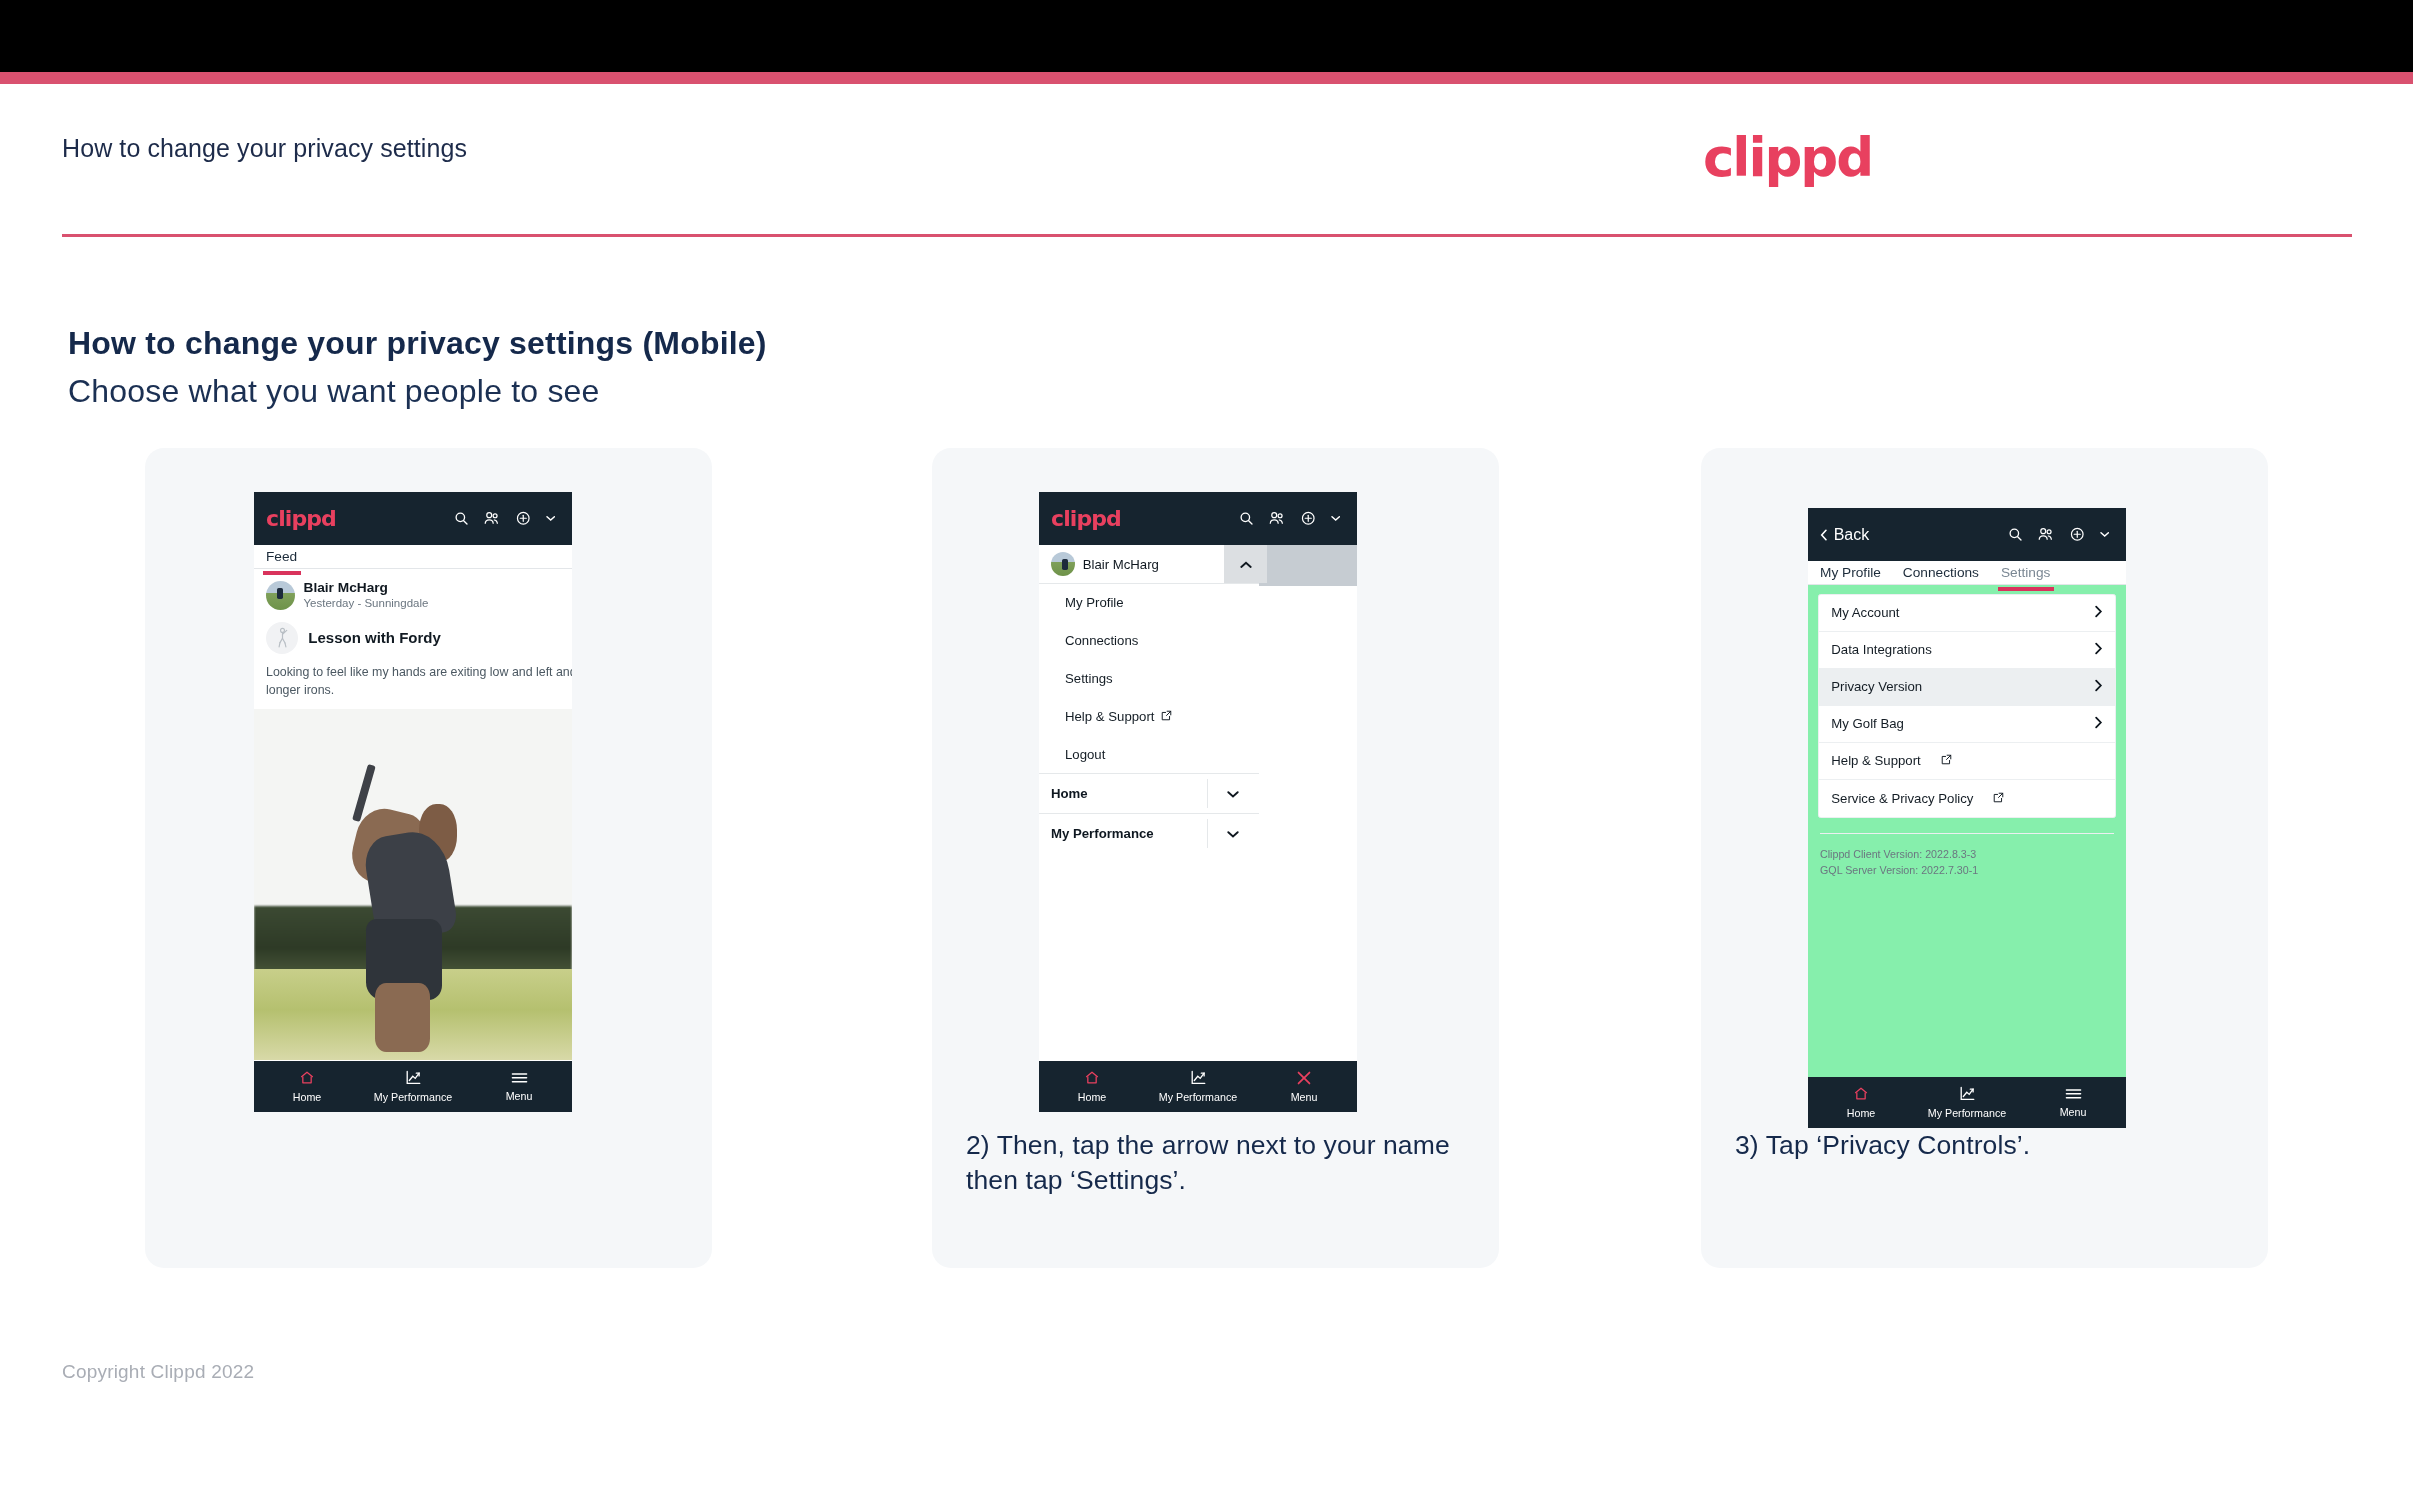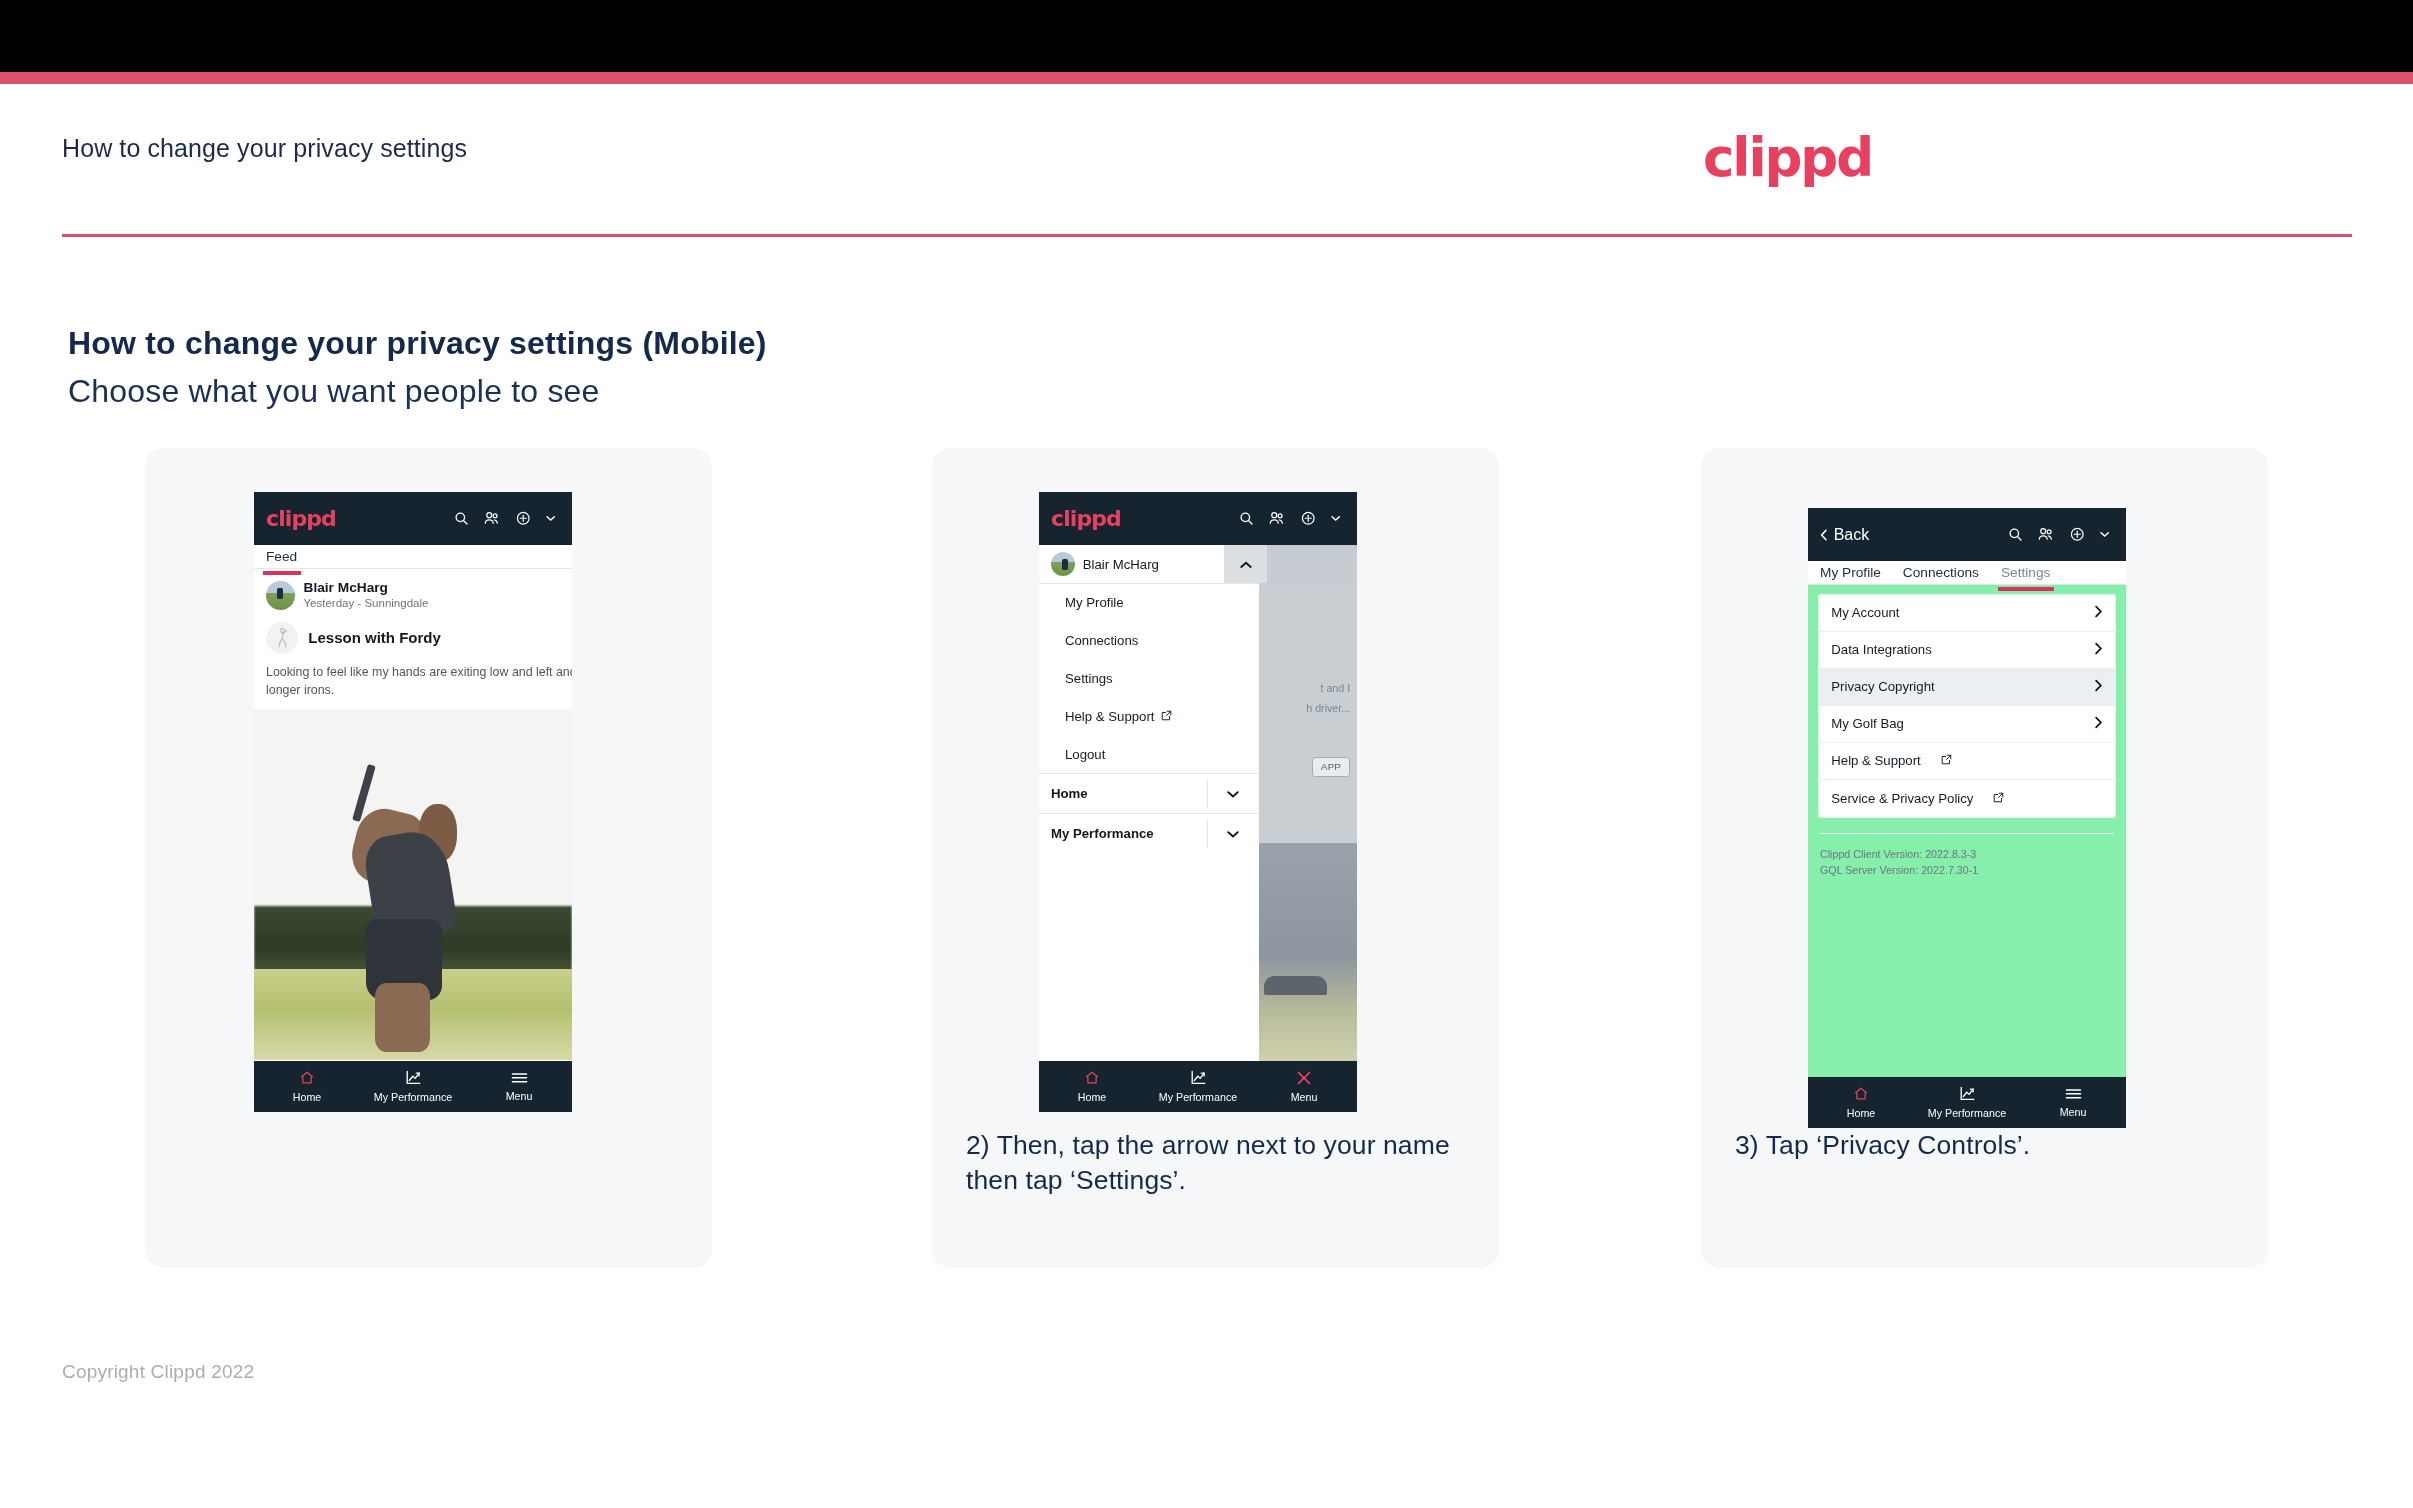--- a/index.html
+++ b/index.html
@@ -580,28 +580,20 @@
           </span>
           <span>
             <svg width="9.4" height="6.8" viewBox="0 0 14 9" fill="none" stroke="#fff" stroke-width="2.2" stroke-linecap="round">
                 <polyline points="1.5,2 7,7 12.5,2"></polyline>
               </svg>
           </span>
         </span>
       </div>
 
       <div class="bg-topstrip"></div>
-      <div class="bg-rest">
-        <div class="bg-snippet" style="top:96px;">t and I</div>
-        <div class="bg-snippet" style="top:116px;">h driver...</div>
-        <div class="app-chip" style="top:171px;">APP</div>
-        <div class="bg-photo">
-          <div class="bg-cap"></div>
-        </div>
-      </div>
 
       <div class="menu-panel">
         <div class="menu-user">
           <div class="avatar" style="width:24px;height:24px;flex:0 0 24px;"></div>
           <span class="name">Blair McHarg</span>
         </div>
 
         <div class="menu-link menu-sep">
           <span>My Profile</span>
         </div>
@@ -747,21 +739,21 @@
         </div>
         <div class="setting-row">
           <span>Data Integrations</span>
           <span class="chev-right">
             <svg width="8.5" height="13" viewBox="0 0 10 15" fill="none" stroke="#101820" stroke-width="2.1" stroke-linecap="round">
                 <polyline points="2.5,1.8 8,7.5 2.5,13.2"></polyline>
               </svg>
           </span>
         </div>
         <div class="setting-row highlight">
-          <span>Privacy Copyright</span>
+          <span>Privacy Version</span>
           <span class="chev-right">
             <svg width="8.5" height="13" viewBox="0 0 10 15" fill="none" stroke="#101820" stroke-width="2.1" stroke-linecap="round">
                 <polyline points="2.5,1.8 8,7.5 2.5,13.2"></polyline>
               </svg>
           </span>
         </div>
         <div class="setting-row">
           <span>My Golf Bag</span>
           <span class="chev-right">
             <svg width="8.5" height="13" viewBox="0 0 10 15" fill="none" stroke="#101820" stroke-width="2.1" stroke-linecap="round">

